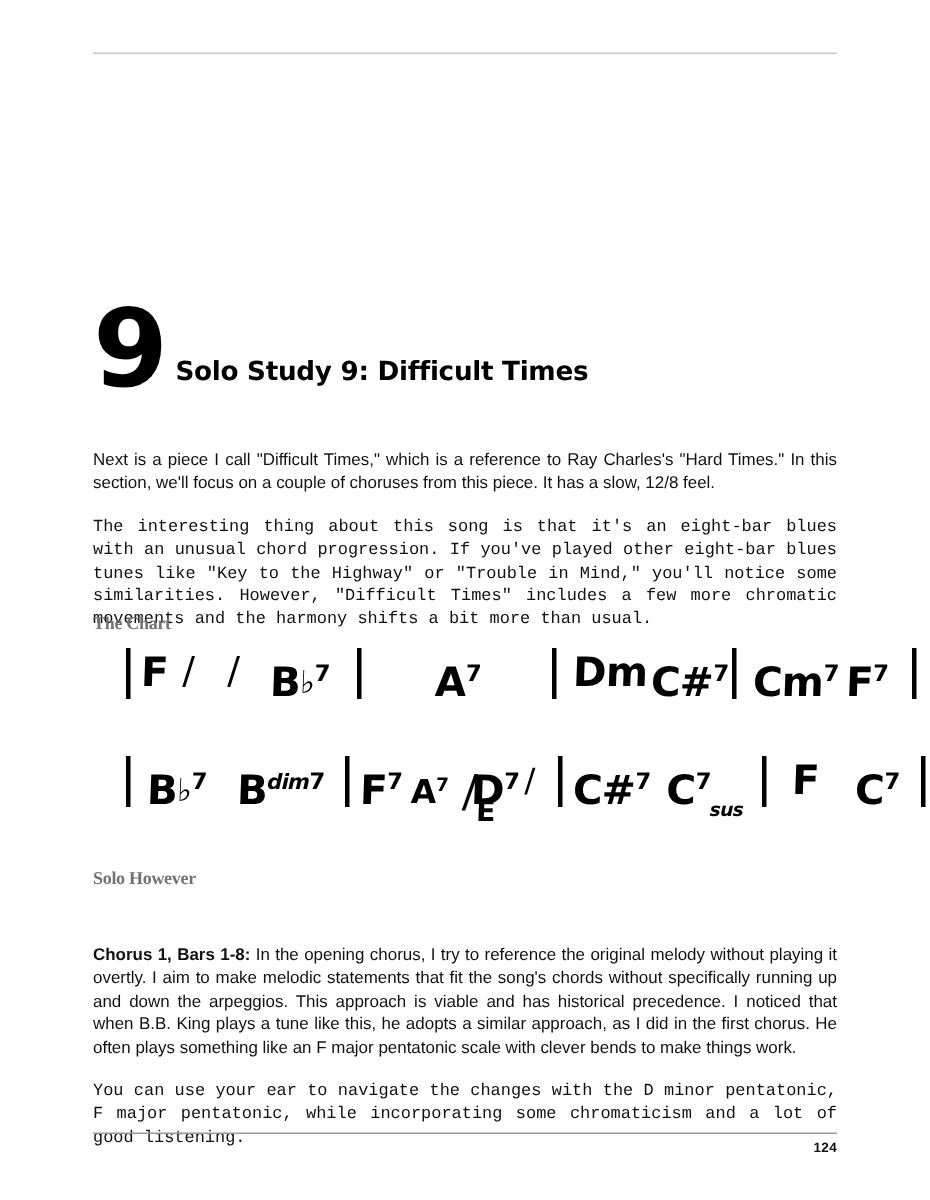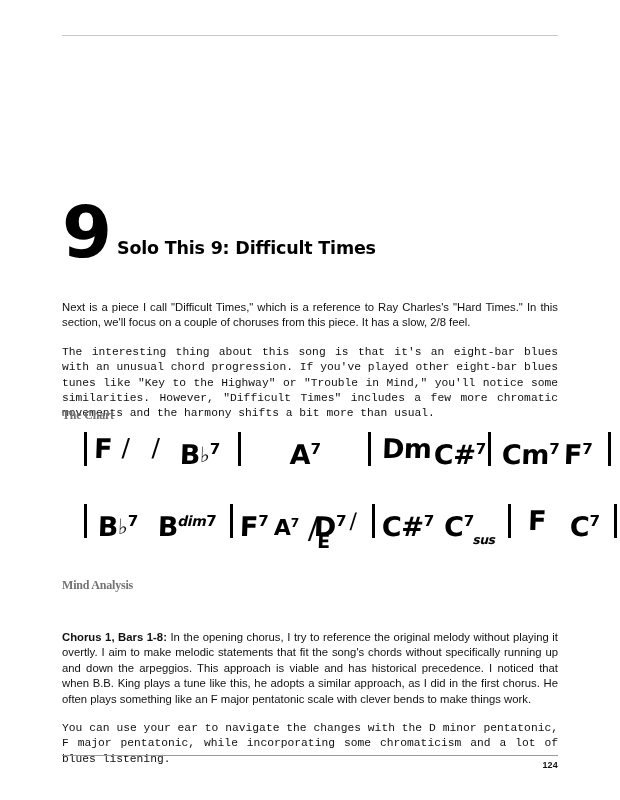--- a/index.html
+++ b/index.html
@@ -202,25 +202,25 @@
 </style>
 </head>
 <body>
 
 <div class="page">
 
   <div class="top-rule"></div>
 
   <div class="chapter-head">
     <div class="chapter-number">9</div>
-    <div class="chapter-title">Solo This 9: Difficult Times</div>
+    <div class="chapter-title">Solo Study 9: Difficult Times</div>
   </div>
 
   <div class="body-block" style="top:300px;">
-    <p class="para">Next is a piece I call "Difficult Times," which is a reference to Ray Charles's "Hard Times." In this section, we'll focus on a couple of choruses from this piece. It has a slow, 2/8 feel.</p>
+    <p class="para">Next is a piece I call "Difficult Times," which is a reference to Ray Charles's "Hard Times." In this section, we'll focus on a couple of choruses from this piece. It has a slow, 12/8 feel.</p>
     <p class="para">The interesting thing about this song is that it's an eight-bar blues with an unusual chord progression. If you've played other eight-bar blues tunes like "Key to the Highway" or "Trouble in Mind," you'll notice some similarities. However, "Difficult Times" includes a few more chromatic movements and the harmony shifts a bit more than usual.</p>
   </div>
 
   <div class="section-head" style="top:408px;">The Chart</div>
 
   <div class="chart-wrap" style="top:426px;">
 
     <div class="chart-line">
       <span class="bar" style="left:22px;"></span>
       <span class="tok" style="left:32px;">F</span>
@@ -250,23 +250,23 @@
       <span class="bar" style="left:310px;"></span>
       <span class="tok" style="left:320px;">C#<sup>7</sup></span>
       <span class="tok" style="left:382px;">C<sup>7</sup><span class="sus">sus</span></span>
       <span class="bar" style="left:446px;"></span>
       <span class="tok" style="left:466px;">F</span>
       <span class="tok" style="left:508px;">C<sup>7</sup></span>
       <span class="bar dbl" style="left:552px;"></span>
     </div>
   </div>
 
-  <div class="section-head" style="top:578px;">Mind Analysis</div>
+  <div class="section-head" style="top:578px;">Solo However</div>
 
   <div class="body-block" style="top:630px;">
     <p class="para"><span class="lead">Chorus 1, Bars 1-8:</span><span> In the opening chorus, I try to reference the original melody without playing it overtly. I aim to make melodic statements that fit the song's chords without specifically running up and down the arpeggios. This approach is viable and has historical precedence. I noticed that when B.B. King plays a tune like this, he adopts a similar approach, as I did in the first chorus. He often plays something like an F major pentatonic scale with clever bends to make things work.</span></p>
-    <p class="para">You can use your ear to navigate the changes with the D minor pentatonic, F major pentatonic, while incorporating some chromaticism and a lot of blues listening.</p>
+    <p class="para">You can use your ear to navigate the changes with the D minor pentatonic, F major pentatonic, while incorporating some chromaticism and a lot of good listening.</p>
   </div>
 
   <div class="bottom-rule"></div>
   <div class="folio">124</div>
 
 </div>
 
 </body></html>

